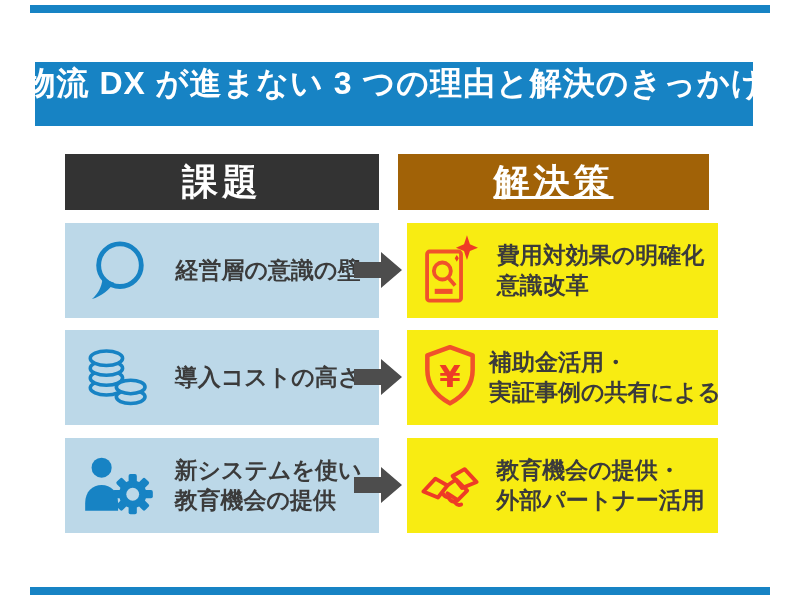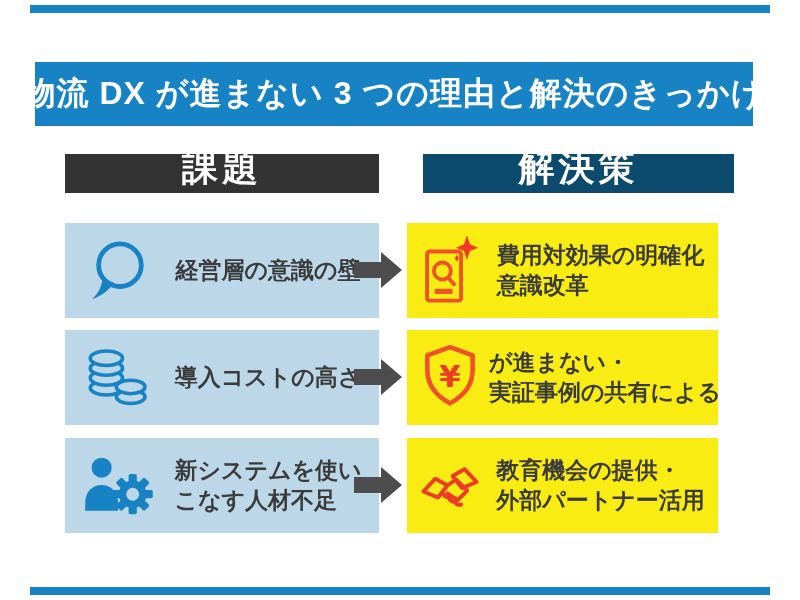--- a/index.html
+++ b/index.html
@@ -6,28 +6,28 @@
   .canvas{
     position:relative;width:800px;height:600px;background:#ffffff;overflow:hidden;
     font-family:"Liberation Sans","DejaVu Sans",sans-serif;font-weight:bold;
   }
   .accent-bar{position:absolute;left:30px;width:740px;height:8px;background:#1783c4;}
   .accent-bar.top{top:5px;}
   .accent-bar.bottom{top:587px;}
   .banner{
     position:absolute;left:35px;top:62px;width:718px;height:64px;background:#1783c4;
     color:#fff;font-size:32px;letter-spacing:1px;
-    display:flex;align-items:center;justify-content:center;white-space:nowrap;
+    display:flex;align-items:flex-start;justify-content:center;white-space:nowrap;
   }
   .hdr{
-    position:absolute;top:154px;height:39px;color:#ffffff;font-size:36px;letter-spacing:4px;
-    display:flex;align-items:flex-end;justify-content:center;
+    position:absolute;top:154px;height:56px;color:#ffffff;font-size:36px;letter-spacing:4px;
+    display:flex;align-items:center;justify-content:center;
   }
   .hdr.problem{left:65px;width:314px;background:#333333;}
-  .hdr.solution{left:423px;width:311px;background:#0c4a6e;}
+  .hdr.solution{left:398px;width:311px;background:#a16207;text-decoration:underline;}
   .row{position:absolute;left:0;width:800px;height:95px;}
   .row.r1{top:223px;} .row.r2{top:330px;padding-left:8px;} .row.r3{top:438px;padding-left:17px;}
   .box{position:absolute;top:0;height:95px;display:flex;align-items:center;}
   .box.problem{left:65px;width:314px;background:#bcd8e8;}
   .box.solution{left:407px;width:311px;background:#f8ec12;}
   .icon-wrap{flex:0 0 auto;display:flex;align-items:center;justify-content:center;}
   .box.problem .icon-wrap{width:76px;margin-left:16px;}
   .box.solution .icon-wrap{width:66px;margin-left:10px;}
   .text-wrap{flex:1;display:flex;justify-content:center;padding:0 6px;}
   .text-inner{font-size:23px;line-height:1.28;color:#3b3b3b;text-align:left;white-space:nowrap;}
@@ -123,21 +123,21 @@
     </span>
     <div class="box solution">
       <span class="icon-wrap">
         <svg viewBox="0 0 64 76" width="58" height="70">
           <path d="M32 4 L57 13 v16 c0 18 -10 29 -25 37 C17 58 7 47 7 29 V13 Z" fill="none" stroke="#f0512b" stroke-width="5" stroke-linejoin="round"></path>
           <text x="32" y="48" font-size="34" font-weight="bold" fill="#ee3b26" text-anchor="middle" font-family="DejaVu Sans, sans-serif">¥</text>
         </svg>
       </span>
       <span class="text-wrap">
         <span class="text-inner">
-          <span class="line">が進まない・</span><br>
+          <span class="line">補助金活用・</span><br>
           <span class="line">実証事例の共有による</span>
         </span>
       </span>
     </div>
   </div>
 
   <div class="row r3">
     <div class="box problem">
       <span class="icon-wrap">
         <svg viewBox="0 0 80 70" width="74" height="64">
@@ -155,21 +155,21 @@
               <rect x="-4.5" y="-22" width="9" height="11" rx="2" transform="rotate(315)"></rect>
               <circle r="15"></circle>
               <circle r="7" fill="#bcd8e8"></circle>
             </g>
           </g>
         </svg>
       </span>
       <span class="text-wrap">
         <span class="text-inner">
           <span class="line">新システムを使い</span><br>
-          <span class="line">こなす人材不足</span>
+          <span class="line">教育機会の提供</span>
         </span>
       </span>
     </div>
     <span class="arrow">
       <svg viewBox="0 0 50 42" width="50" height="42">
         <polygon points="0,13 27,13 27,3 48,21 27,39 27,29 0,29" fill="#4d4d4d"></polygon>
       </svg>
     </span>
     <div class="box solution">
       <span class="icon-wrap">

